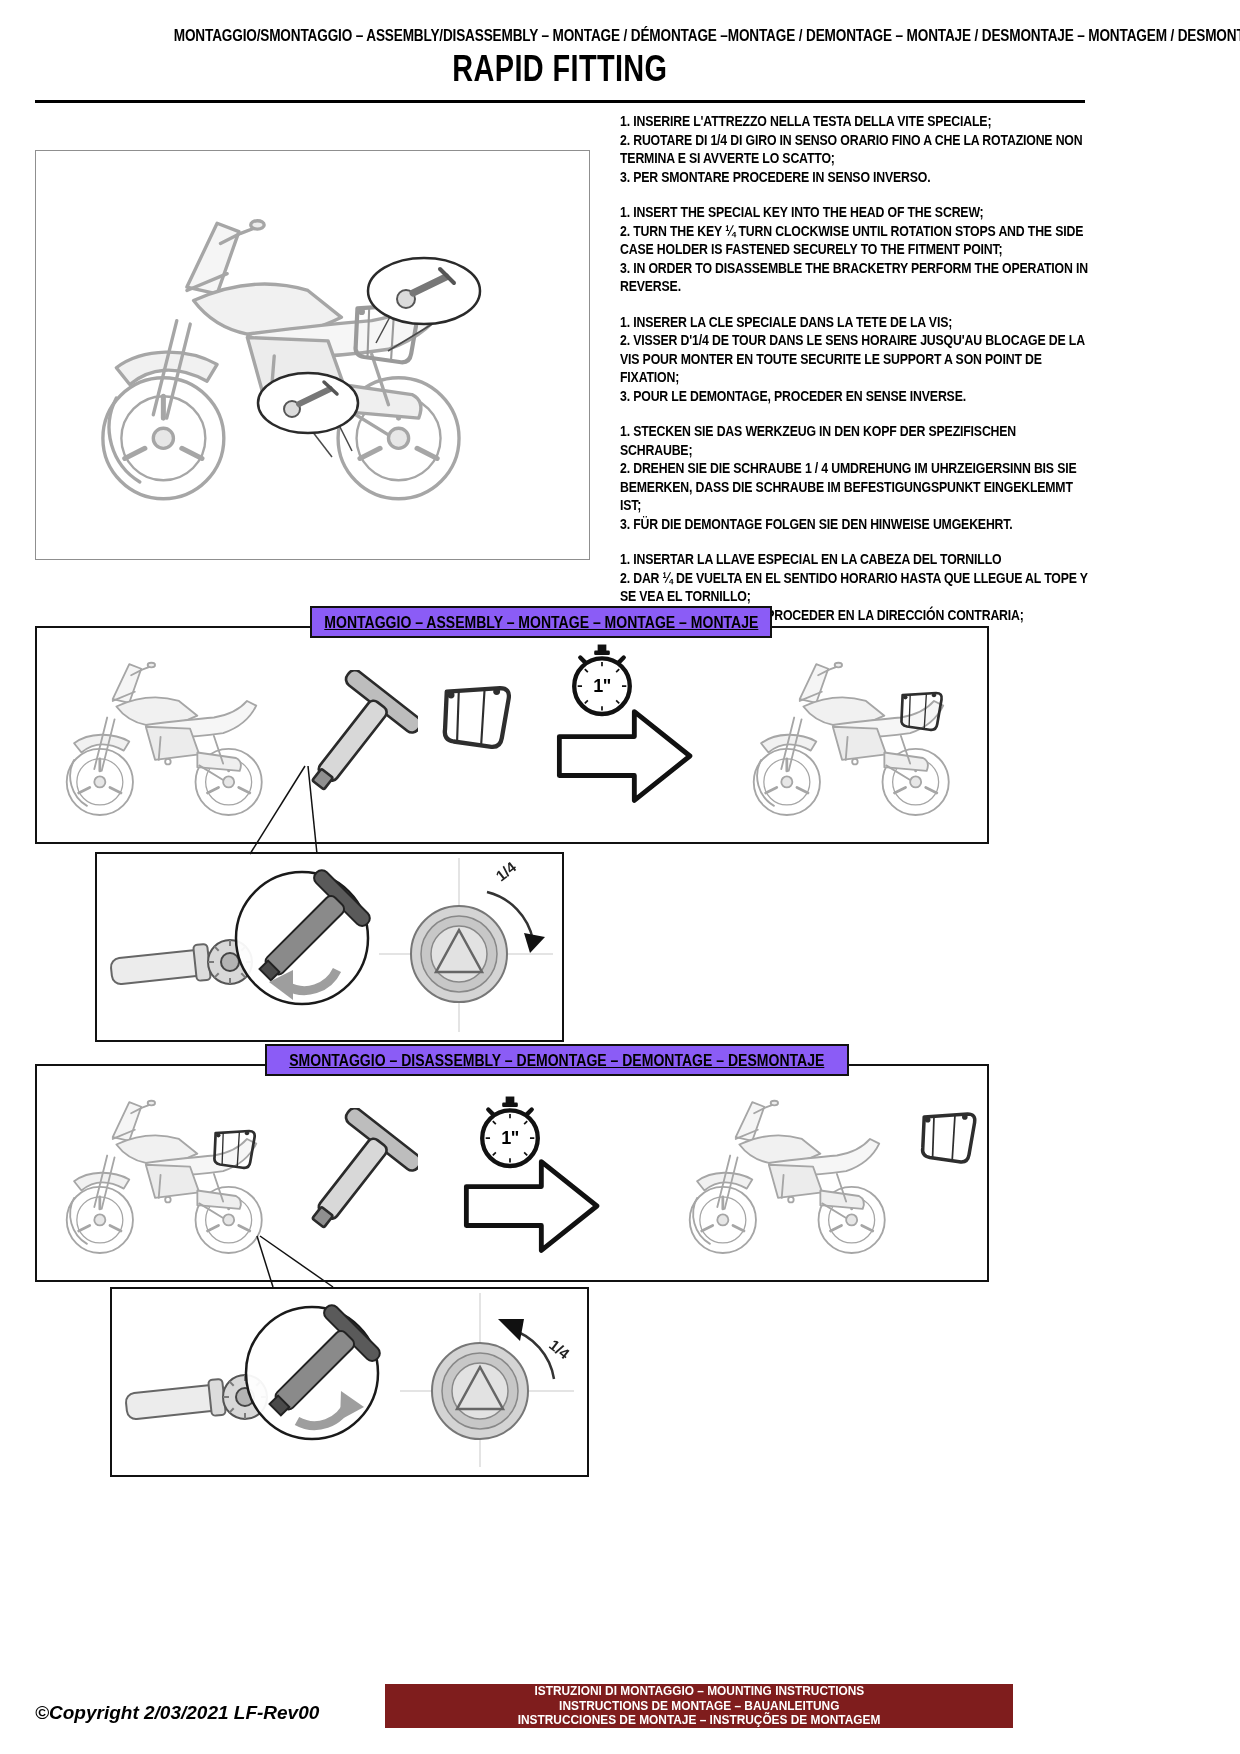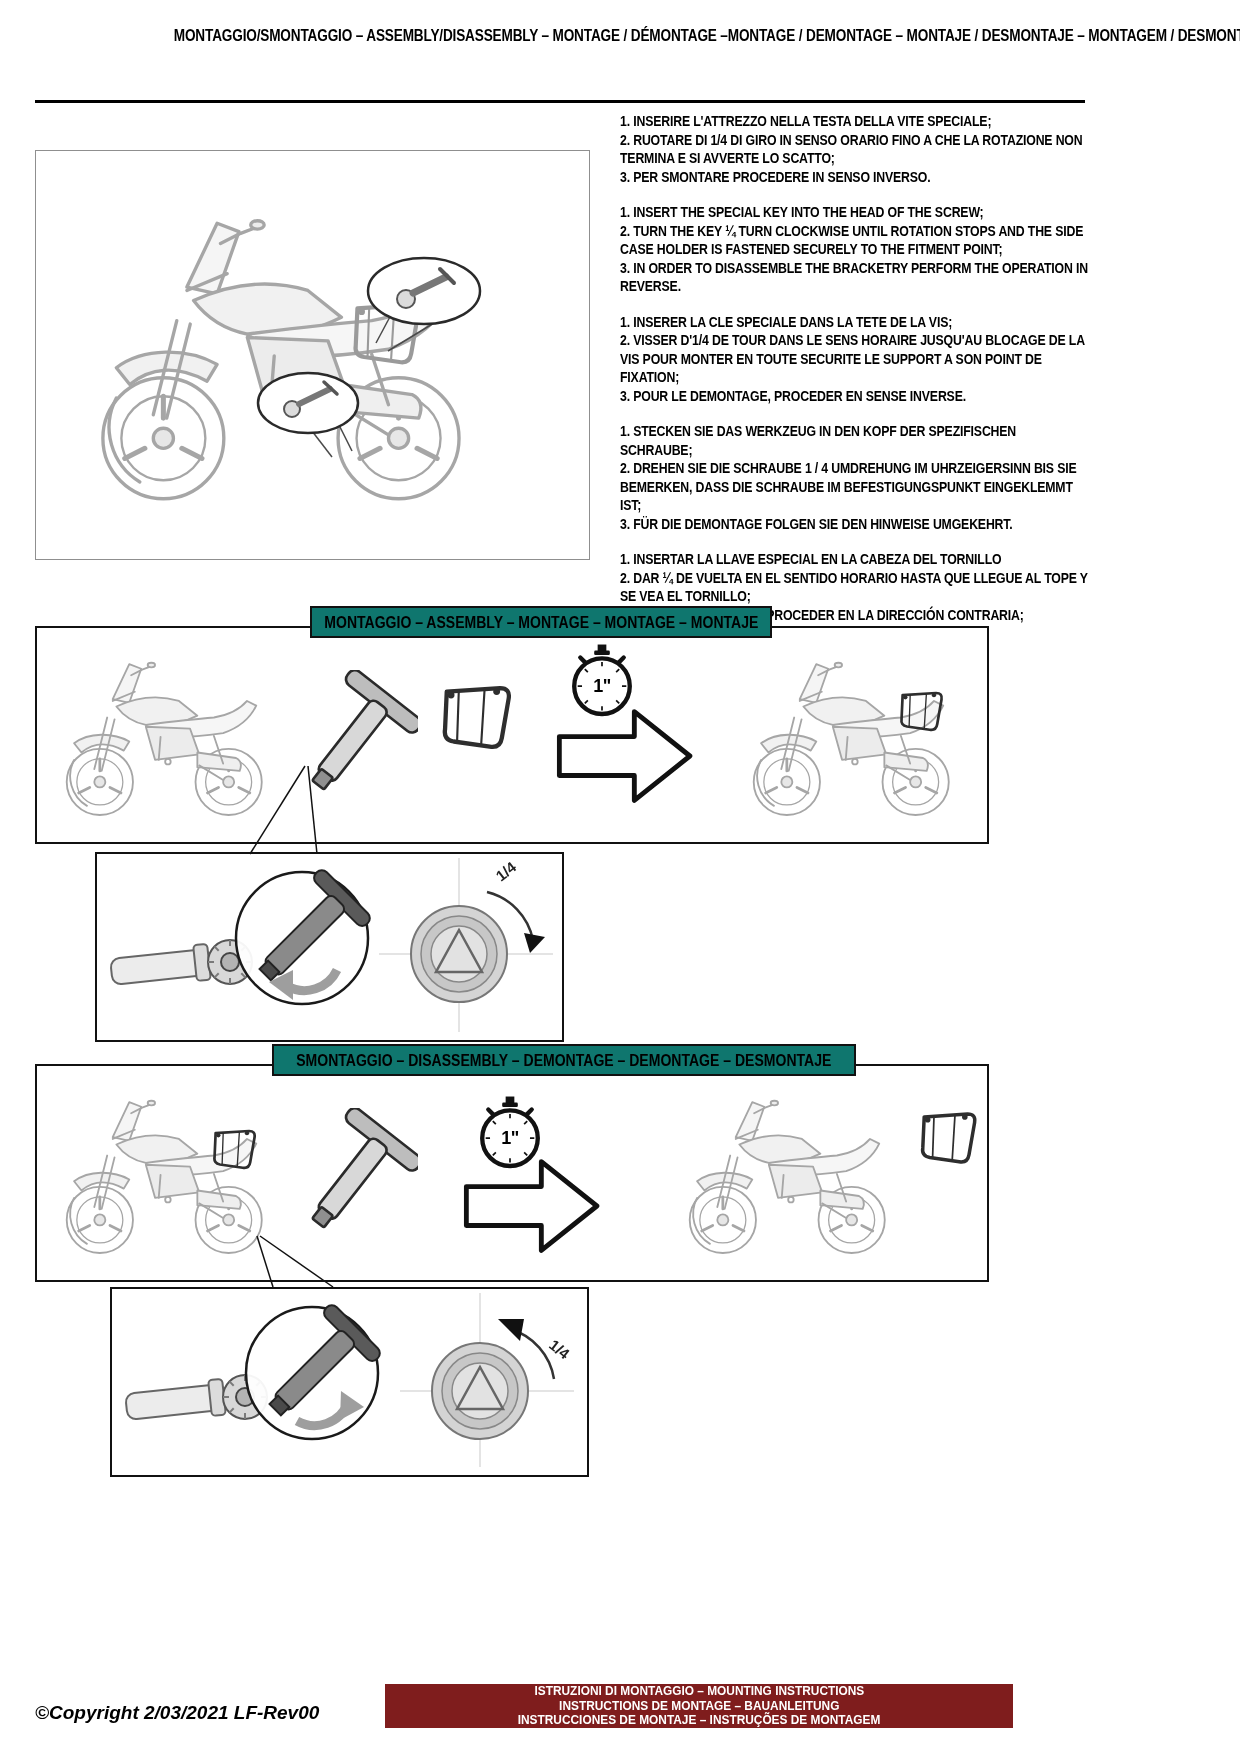--- a/index.html
+++ b/index.html
@@ -19,23 +19,23 @@
   .photo-box{left:35px;top:150px;width:553px;height:408px;border:1px solid #8f8f8f;background:#fff;}
   .instr-col{
     left:620px;top:112px;width:572px;transform:scaleX(.82);transform-origin:top left;
     font-size:15px;font-weight:bold;line-height:18.5px;
     display:flex;flex-direction:column;row-gap:17px;letter-spacing:-.2px;
   }
   .lang-block{white-space:pre-line;}
   
   .sec-box{border:2px solid #111;background:#fff;}
   .sec-title{
-    border:2px solid #111;background:#0f766e;z-index:4;
+    border:2px solid #111;background:#8b5cf6;z-index:4;
     display:flex;align-items:center;justify-content:center;
-    font-size:16.5px;font-weight:bold;
+    font-size:16.5px;font-weight:bold;text-decoration:underline;
   }
   .sec-title>span{display:inline-block;transform:scaleX(.85);transform-origin:center;white-space:nowrap;}
   .detail-box{border:2px solid #111;background:#fff;}
   .inbox{position:absolute;}
   .wedge{z-index:3;}
   
   .stopwatch{width:66px;height:78px;}
   .stopwatch svg{position:absolute;left:0;top:0;}
   .stopwatch .sw-label{
     position:absolute;left:0;top:34px;width:66px;text-align:center;
@@ -126,20 +126,23 @@
     </symbol>
   </defs>
 </svg>
 
 <div class="page">
 
   <div class="head-wrap">
     <div class="langs-line">
       <span>MONTAGGIO/SMONTAGGIO – ASSEMBLY/DISASSEMBLY – MONTAGE / DÉMONTAGE –MONTAGE / DEMONTAGE – MONTAJE / DESMONTAJE – MONTAGEM / DESMONTAGEM</span>
     </div>
+    <div class="page-title">
+      <span>RAPID FITTING</span>
+    </div>
   </div>
   <div class="head-rule"></div>
 
   <div class="abs photo-box">
     <svg width="553" height="408" viewBox="0 0 553 408">
       <g transform="translate(40,42) scale(1.68)">
         <use href="#sym-moto" width="250" height="190"></use>
       </g>
       <g transform="translate(308,146)" color="#9a9a9a">
         <use href="#sym-rack" width="84" height="78"></use>
@@ -266,21 +269,21 @@
         <circle cx="362" cy="100" r="28" fill="#e2e2e2" stroke="#888" stroke-width="1.5"></circle>
         <polygon points="362,76 385,118 339,118" fill="none" stroke="#666" stroke-width="2.5"></polygon>
       </g>
 
       <path d="M 390,38 A 62,62 0 0 1 436,86" fill="none" stroke="#333" stroke-width="2.5"></path>
       <polygon points="427,79 448,83 433,99" fill="#111"></polygon>
       <text x="404" y="28" transform="rotate(-38 404 28)" font-size="15" font-weight="bold" fill="#222">1/4</text>
     </svg>
   </div>
 
-  <div class="abs sec-title" style="left:265px;top:1044px;width:580px;height:28px;margin-left:7px;">
+  <div class="abs sec-title" style="left:265px;top:1044px;width:580px;height:28px;">
     <span>SMONTAGGIO – DISASSEMBLY – DEMONTAGE – DEMONTAGE – DESMONTAJE</span>
   </div>
   <div class="abs sec-box" style="left:35px;top:1064px;width:950px;height:214px;">
 
     <svg class="inbox" style="left:15px;top:18px;" width="230" height="178" viewBox="0 0 250 190">
       <use href="#sym-moto" width="250" height="190"></use>
     </svg>
     <svg class="inbox" style="left:170px;top:60px;" width="54" height="50" viewBox="0 0 100 90" color="#2e2e2e">
       <use href="#sym-rack" width="100" height="90"></use>
     </svg>

